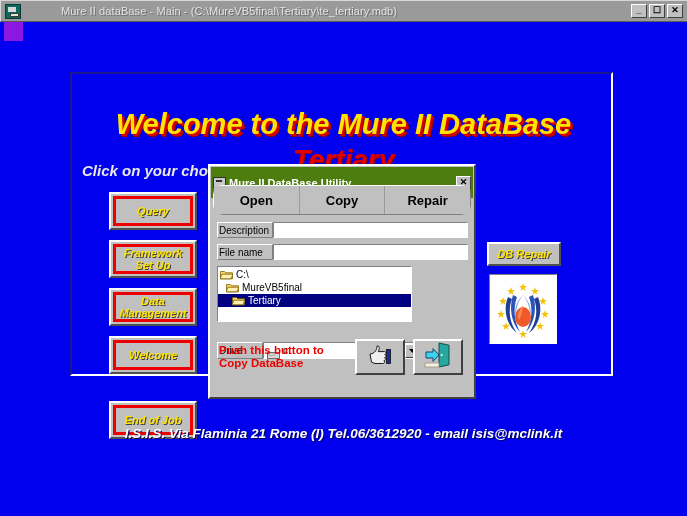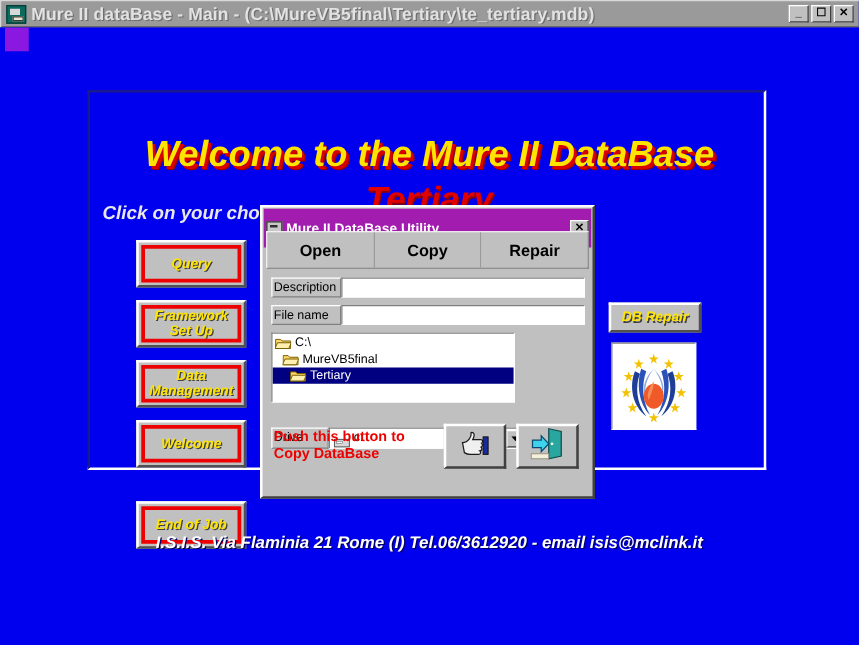--- a/index.html
+++ b/index.html
@@ -60,28 +60,29 @@
   #title-icon::after {
     content: "";
     position: absolute;
     left: 4px; top: 8px;
     width: 9px; height: 4px;
     background: #e8e8d0;
     border: 1px solid #3a3a3a;
     box-sizing: border-box;
   }
   #titlebar-text {
-    font-size: 14px;
-    font-weight: bold;
+    font-size: 11px;
+    font-weight: normal;
     color: #e2e2e2;
     white-space: nowrap;
     letter-spacing: 0.1px;
     text-shadow: 1px 1px 0 #6d6d6d;
     flex: 1 1 auto;
     overflow: hidden;
+    margin-left: 36px;
   }
   #window-controls {
     display: flex;
     gap: 2px;
     flex: 0 0 auto;
     margin-right: 2px;
   }
   .win-btn {
     width: 16px;
     height: 14px;
@@ -294,21 +295,21 @@
     background: #c0c0c0;
     border-top: 2px solid #ffffff;
     border-left: 2px solid #ffffff;
     border-right: 2px solid #404040;
     border-bottom: 2px solid #404040;
     box-sizing: border-box;
     z-index: 50;
   }
   #dialog-titlebar {
     height: 31px;
-    background: #a21caf;
+    background: #4d7c0f;
     margin: 1px 1px 0 1px;
     display: flex;
     align-items: center;
     padding: 0 1px;
     justify-content: center;
   }
   #dialog-icon {
     width: 13px; height: 11px;
     margin: 0 3px 0 1px;
     background: #c8c8c8;
@@ -357,20 +358,21 @@
     left: 3px; top: 19px;
     width: 258px;
     height: 30px;
     background: #c0c0c0;
     border-top: 1px solid #ffffff;
     border-left: 1px solid #ffffff;
     border-right: 1px solid #808080;
     border-bottom: 1px solid #808080;
     box-sizing: border-box;
     display: flex;
+    border-radius: 10px;
   }
   .dialog-tab {
     flex: 1 1 0;
     display: flex;
     align-items: center;
     justify-content: center;
     font-size: 13px;
     font-weight: bold;
     color: #000000;
     border-right: 1px solid #9a9a9a;

